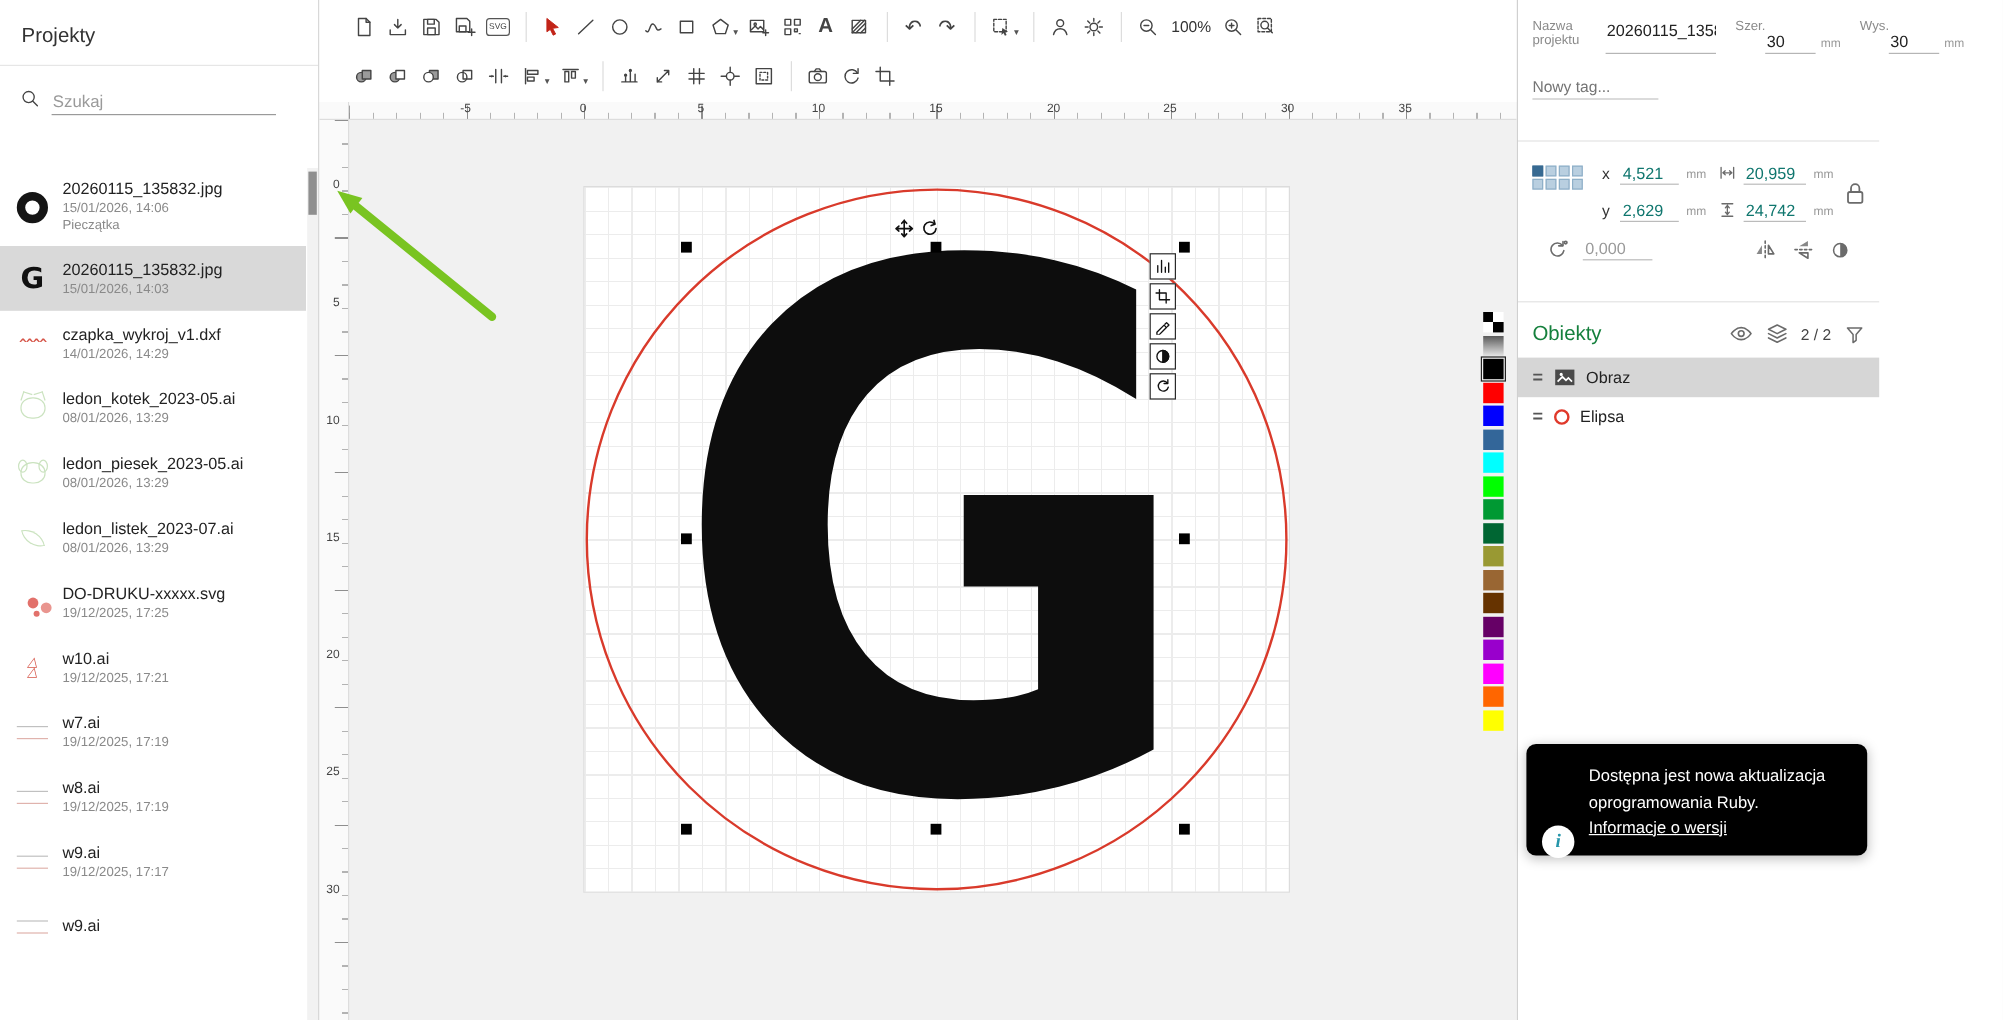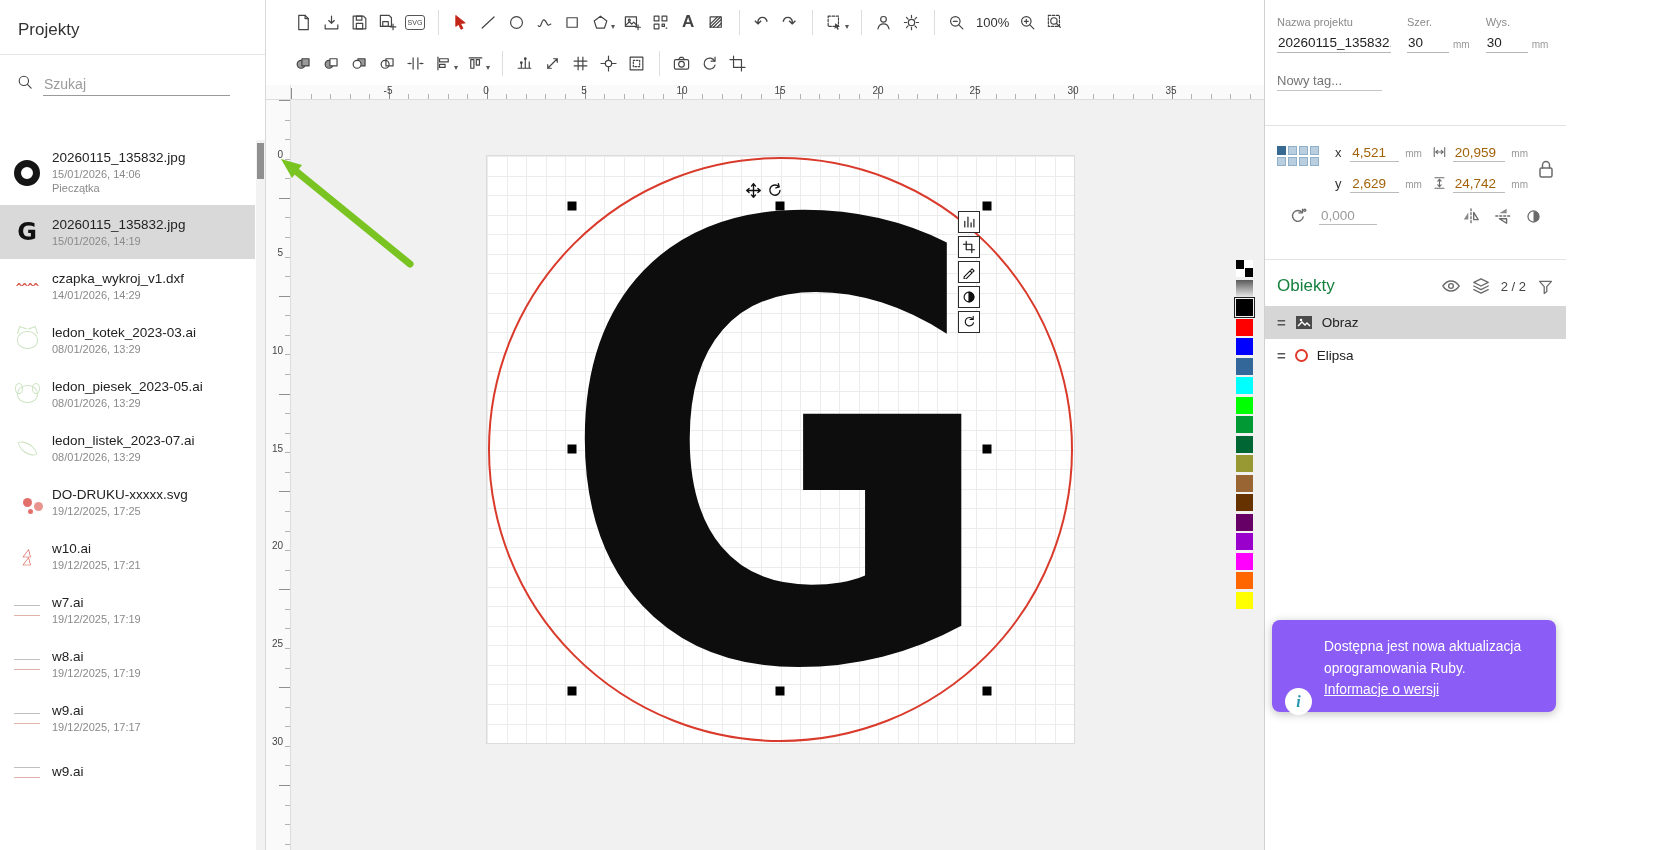--- a/index.html
+++ b/index.html
@@ -97,38 +97,38 @@
   .sw{width:17px;height:17px;cursor:pointer;}
   .sw-checker{background:conic-gradient(#fff 0 90deg,#000 90deg 180deg,#fff 180deg 270deg,#000 270deg);}
   .sw-gray{background:linear-gradient(to bottom,#5a5a5a,#e8e8e8);}
   .sw-selected{outline:1.5px solid #222;outline-offset:1.5px;}
   
   #rightpanel{position:absolute;left:1264px;top:0;width:302px;height:850px;background:#fff;
     border-left:1px solid #d0d0d0;box-sizing:border-box;}
   .create-btn{display:block;width:100%;height:37px;margin-top:7px;border:none;cursor:pointer;
     color:#fff;font-size:13px;font-weight:700;letter-spacing:.8px;font-family:inherit;}
   .form-row{display:flex;gap:16px;margin:16px 12px 0 12px;}
-  .field{display:flex;flex-direction:column;}
+  .field{display:flex;flex-direction:row;}
   .f-label{font-size:11px;color:#8a8a8a;margin-bottom:5px;}
   .f-wrap{display:flex;align-items:flex-end;gap:4px;}
   .f-value{font-size:13.5px;color:#222;border-bottom:1px solid #b5b5b5;padding:2px 1px;}
   .f-unit{font-size:10px;color:#999;padding-bottom:3px;}
   .proj .f-value{width:112px;white-space:nowrap;overflow:hidden;}
   .dim .f-value{width:40px;}
   .tag-input{margin:18px 12px 0 12px;width:105px;border:none;outline:none;background:transparent;
     border-bottom:1px solid #c4c4c4;font-size:13px;color:#555;padding:2px 0;font-family:inherit;}
   .panel-div{height:1px;background:#e3e3e3;margin-top:34px;}
   .transform{position:relative;padding:18px 12px 0 12px;}
   .anchor{position:absolute;left:12px;top:20px;display:grid;grid-template-columns:repeat(4,9px);
     grid-auto-rows:9px;gap:2px;cursor:pointer;}
   .anchor b{display:block;background:#b9cfe0;border:1px solid #8fb0c8;box-sizing:border-box;}
   .anchor b.on{background:#376a92;border-color:#376a92;}
   .t-row{display:flex;align-items:flex-end;gap:6px;margin:0 26px 13px 58px;}
   .tf-label{font-size:13px;color:#333;width:10px;padding-bottom:2px;}
-  .tf-value{width:48px;border-bottom:1px solid #bbb;font-size:13.5px;color:#a16207;padding:1px 2px;}
+  .tf-value{width:48px;border-bottom:1px solid #bbb;font-size:13.5px;color:#0f766e;padding:1px 2px;}
   .tf-unit{font-size:10px;color:#999;padding-bottom:3px;}
   .dim-ic{padding-bottom:2px;margin-left:4px;}
   .lock{position:absolute;right:10px;top:32px;cursor:pointer;}
   .rot-row{display:flex;align-items:center;gap:12px;margin:14px 12px 0 12px;}
   .rot-val{width:54px;border-bottom:1px solid #bbb;font-size:13.5px;color:#9a9a9a;padding:1px 2px;}
   .rot-spacer{flex:1;}
   .pi{stroke:#6b6b6b;fill:none;stroke-width:1.5;stroke-linecap:round;stroke-linejoin:round;}
   .obj-head{display:flex;align-items:center;gap:11px;margin:16px 12px 10px 12px;}
   .obj-title{flex:1;font-size:17px;color:#15803d;}
   .obj-count{font-size:13px;color:#444;}
@@ -172,21 +172,21 @@
           <span class="sb-tag">Pieczątka</span>
         </span>
       </div>
 
       <div class="sb-item selected">
         <span class="thumb thumb-g">
           <i></i>
         </span>
         <span class="sb-text">
           <span class="sb-name">20260115_135832.jpg</span>
-          <span class="sb-date">15/01/2026, 14:19</span>
+          <span class="sb-date">15/01/2026, 14:03</span>
 
         </span>
       </div>
 
       <div class="sb-item">
         <span class="thumb thumb-zigzag">
           <i></i>
         </span>
         <span class="sb-text">
           <span class="sb-name">czapka_wykroj_v1.dxf</span>
@@ -194,21 +194,21 @@
 
         </span>
       </div>
 
 
       <div class="sb-item">
         <span class="thumb thumb-cat">
           <i></i>
         </span>
         <span class="sb-text">
-          <span class="sb-name">ledon_kotek_2023-03.ai</span>
+          <span class="sb-name">ledon_kotek_2023-05.ai</span>
           <span class="sb-date">08/01/2026, 13:29</span>
 
         </span>
       </div>
 
       <div class="sb-item">
         <span class="thumb thumb-dog">
           <i></i>
         </span>
         <span class="sb-text">
@@ -752,21 +752,21 @@
         <circle cx="6" cy="5" r="1.3" fill="#fff"></circle>
       </svg>
     <span>Obraz</span>
   </div>
   <div class="obj-row">
     <span class="drag-handle">=</span>
     <span class="ellipse-ic"></span>
     <span>Elipsa</span>
   </div>
 
-  <div class="toast" style="background: #8b5cf6;">
+  <div class="toast" style="background: #000000;">
     <span class="toast-icon"></span>
     <p>Dostępna jest nowa aktualizacja oprogramowania Ruby.</p>
     <a>Informacje o wersji</a>
   </div>
 </div>
 
 <svg id="annotation">
   <line x1="410" y1="264" x2="297" y2="172" stroke-width="7" stroke-linecap="round" stroke="#79c421"></line>
   <polygon points="281,159 302,165 292,178" fill="#79c421"></polygon>
 </svg>

